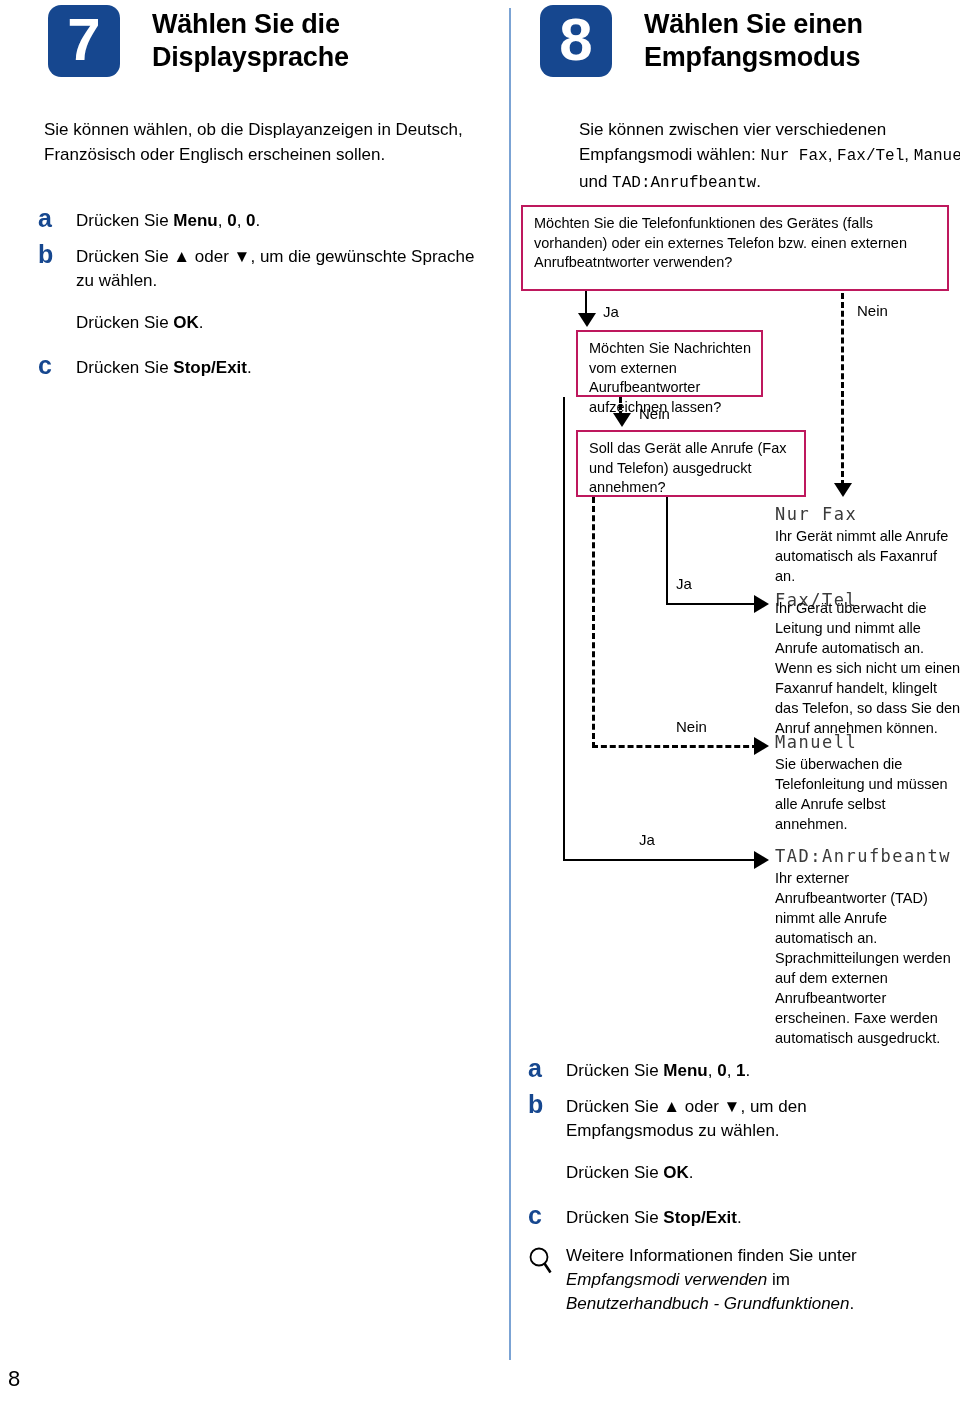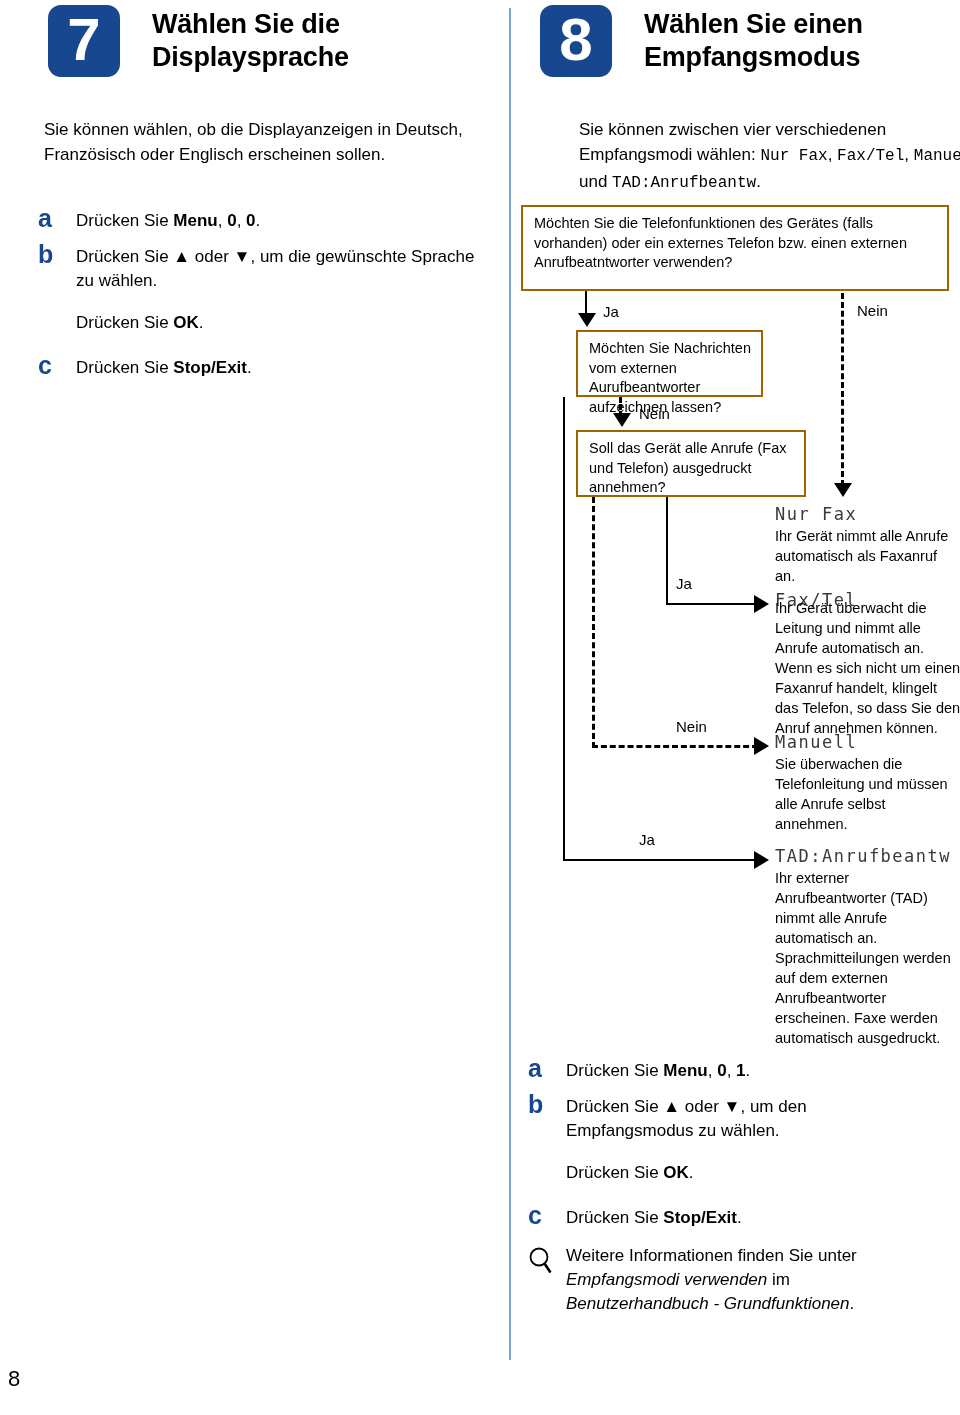--- a/index.html
+++ b/index.html
@@ -49,21 +49,21 @@
   .step-text b{ font-weight:bold; }
   .sub-line{ font-size:17px; line-height:1.42; margin-top:18px;}
   .note-row{ display:flex; margin-top:10px; }
   .note-icon{ width:38px; flex:0 0 auto; padding-top:6px; }
   .note-text{ font-size:17px; line-height:1.42; padding-top:4px; }
   .note-text i{ font-style:italic; }
 
   
   .flow{ position:absolute; left:521px; top:205px; width:439px; height:840px; }
   .qbox{
-    position:absolute; border:2px solid #a16207; background:#fff;
+    position:absolute; border:2px solid #be185d; background:#fff;
     font-size:14.5px; line-height:1.36; padding:7px 9px 7px 11px;
   }
   .flabel{ position:absolute; font-size:15px; }
   .lcd{
     position:absolute;
     font-family:"DejaVu Sans Mono","Liberation Mono",monospace;
     font-size:17px; letter-spacing:1.5px; color:#3a3a3a;
     white-space:nowrap;
   }
   .desc{

